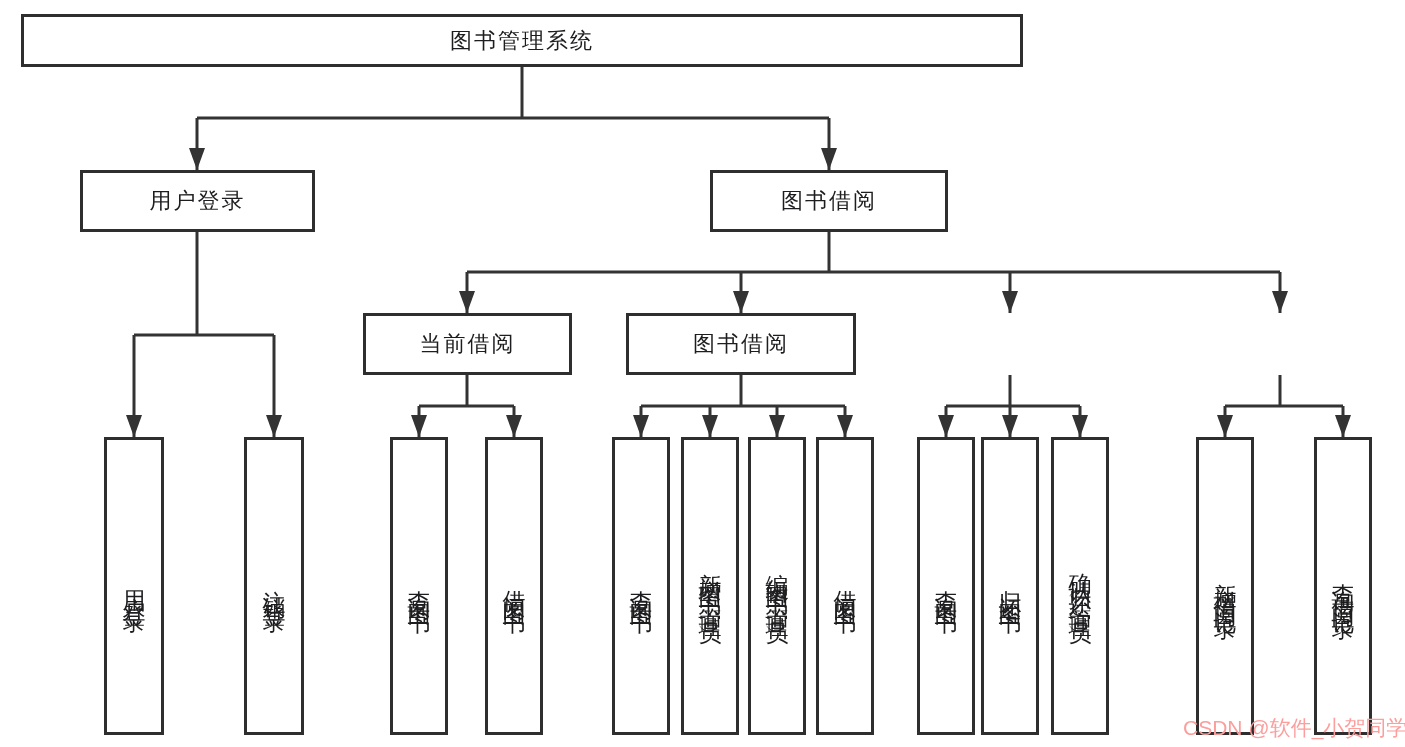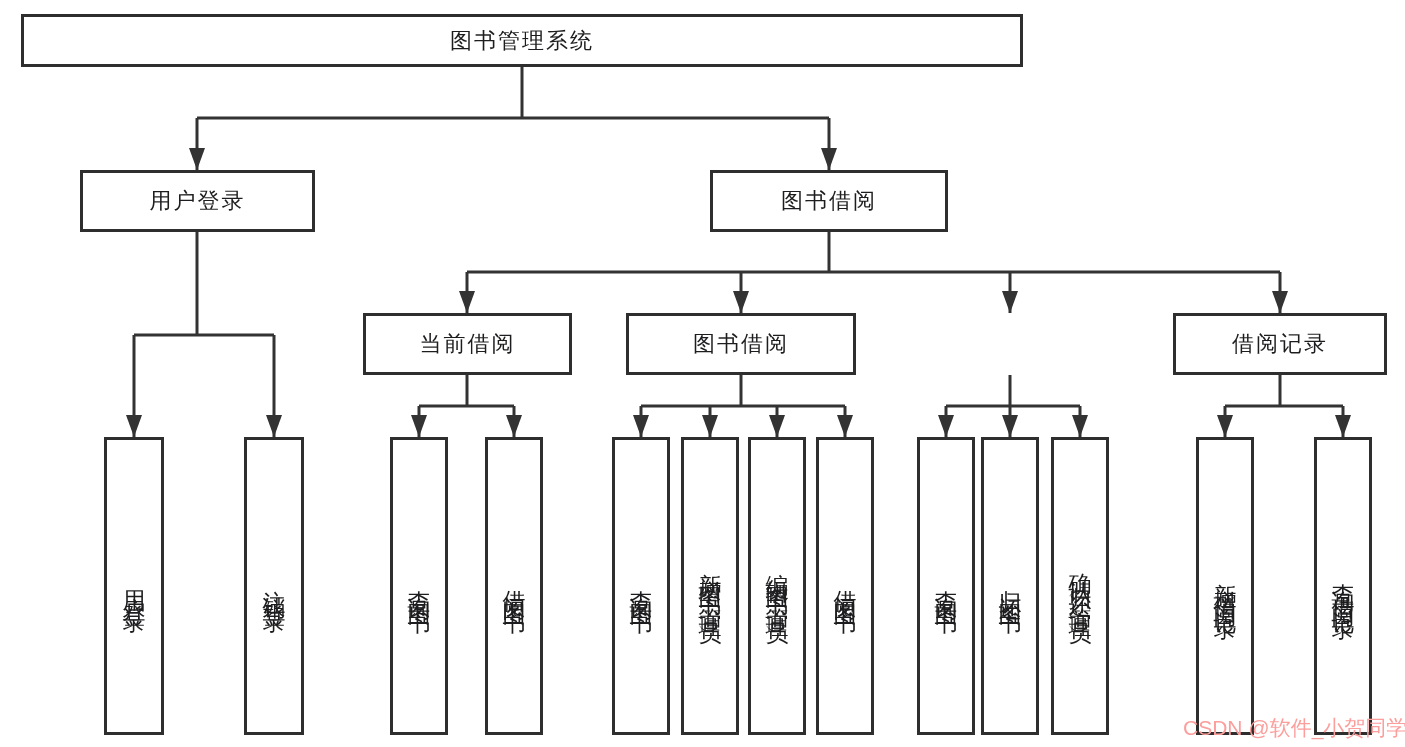--- a/index.html
+++ b/index.html
@@ -130,23 +130,20 @@
   <div class="node h" style="left:710px;top:170px;width:238px;height:62px">
     <span>图书借阅</span>
   </div>
 
   <div class="node h" style="left:363px;top:313px;width:209px;height:62px">
     <span>当前借阅</span>
   </div>
   <div class="node h" style="left:626px;top:313px;width:230px;height:62px">
     <span>图书借阅</span>
   </div>
-  <div class="node h" style="left:1173px;top:313px;width:214px;height:62px">
-    <span>借阅记录</span>
-  </div>
 
   <div class="node v" style="left:104px;top:437px;width:60px;height:298px">
     <span>用户登录</span>
   </div>
   <div class="node v" style="left:244px;top:437px;width:60px;height:298px">
     <span>注销登录</span>
   </div>
 
   <div class="node v" style="left:390px;top:437px;width:58px;height:298px">
     <span>查询图书</span>

